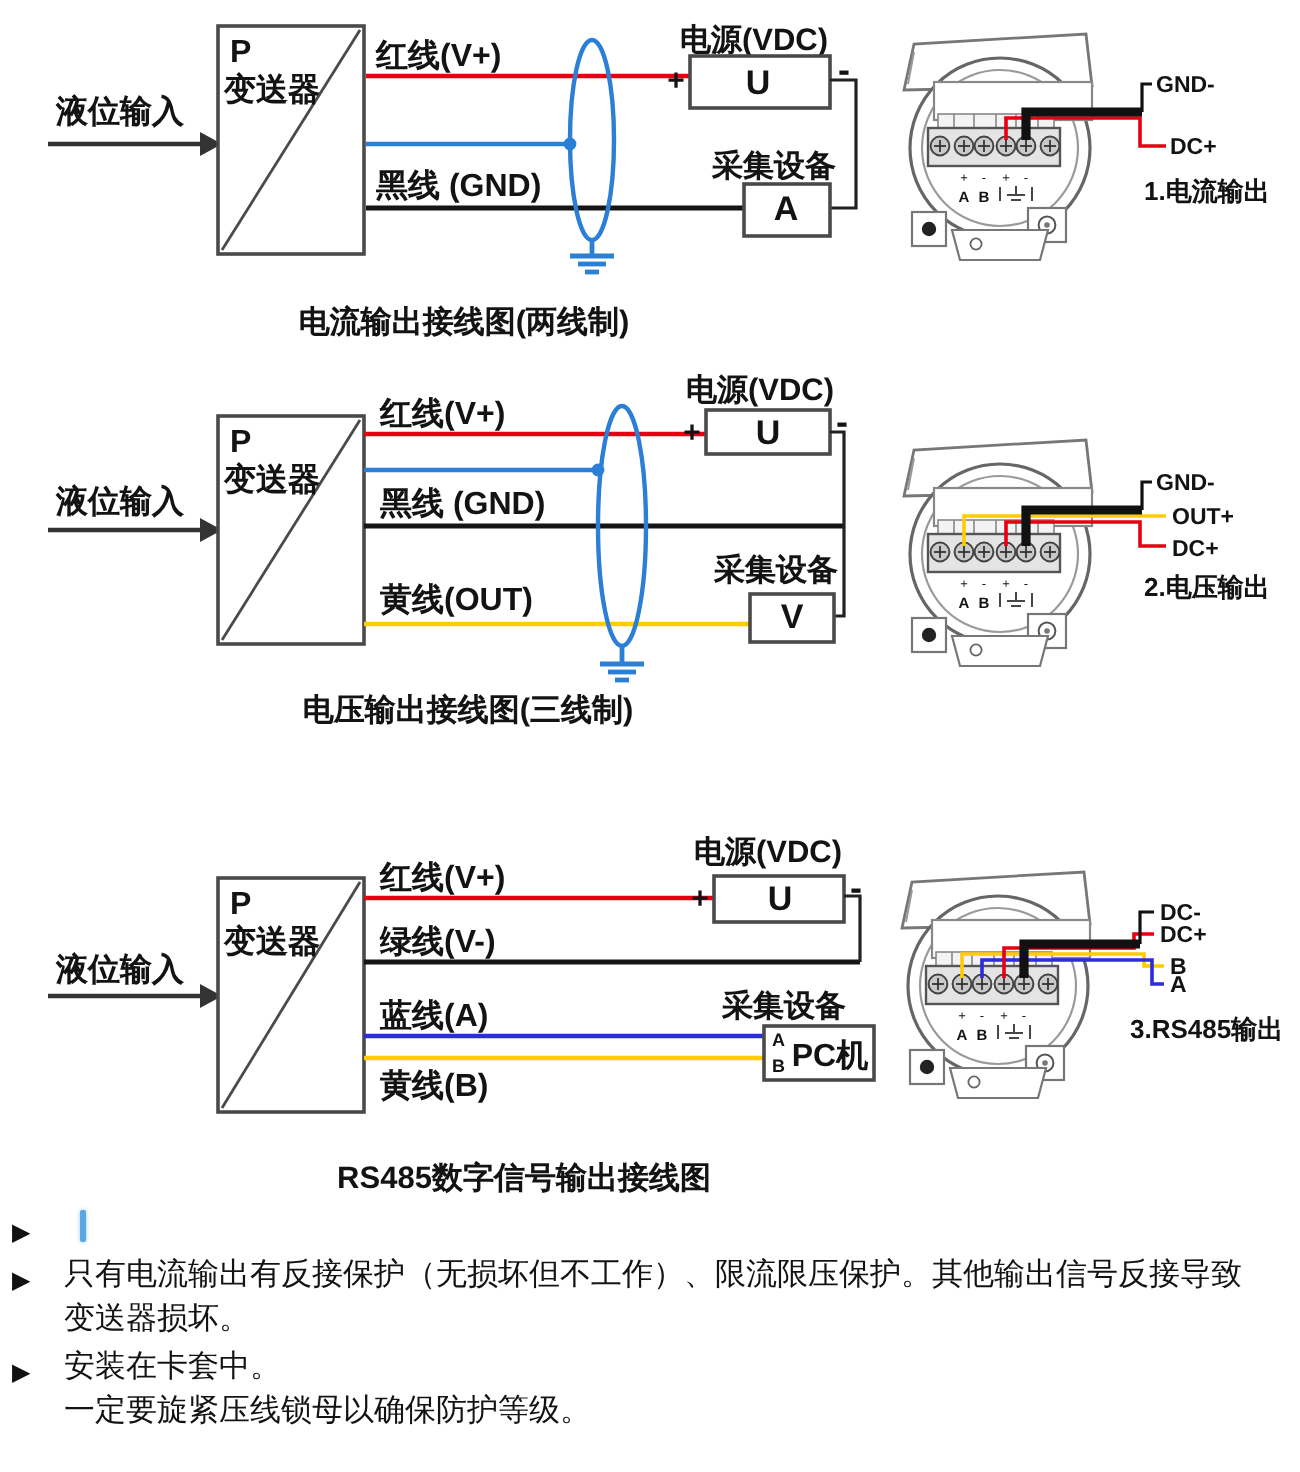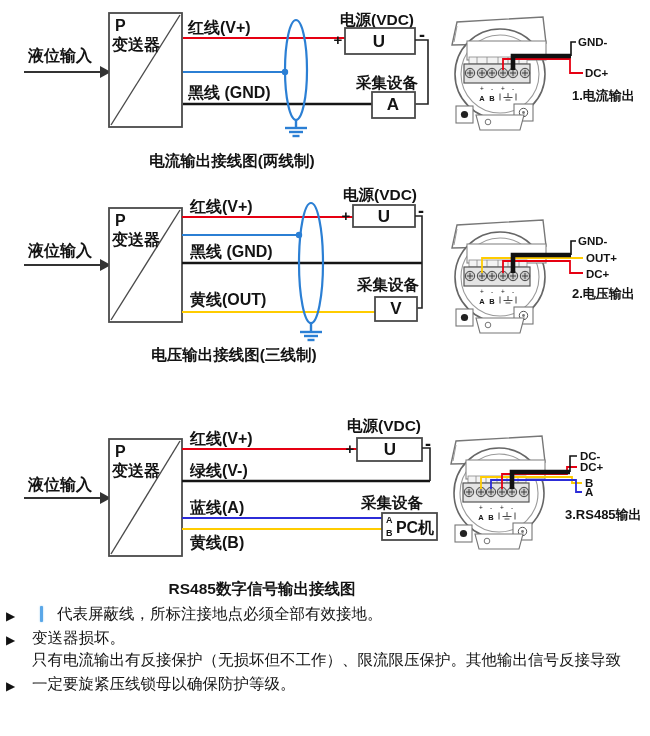--- a/index.html
+++ b/index.html
@@ -274,26 +274,27 @@
     <text x="565" y="519" class="num">3.RS485输出</text>
 
     <text x="262" y="594" text-anchor="middle" class="cap">RS485数字信号输出接线图</text>
   </g>
 </svg>
 
 
 <div class="notes">
   <div class="note">
     <span class="bullet">▶</span>
-    <div><span class="shield-bar"></span><span>代表屏蔽线，所标注接地点必须全部有效接地。</span></div>
+    <div><span class="shield-bar"></span></div>
   </div>
   <div class="note">
     <span class="bullet">▶</span>
+    <div>只有电流输出有反接保护（无损坏但不工作）、限流限压保护。其他输出信号反接导致</div>
     <div>变送器损坏。</div>
-    <div>只有电流输出有反接保护（无损坏但不工作）、限流限压保护。其他输出信号反接导致</div>
   </div>
   <div class="note">
     <span class="bullet">▶</span>
+    <div>安装在卡套中。</div>
     <div>一定要旋紧压线锁母以确保防护等级。</div>
   </div>
 </div>
 
 </div>
 
 </body></html>

